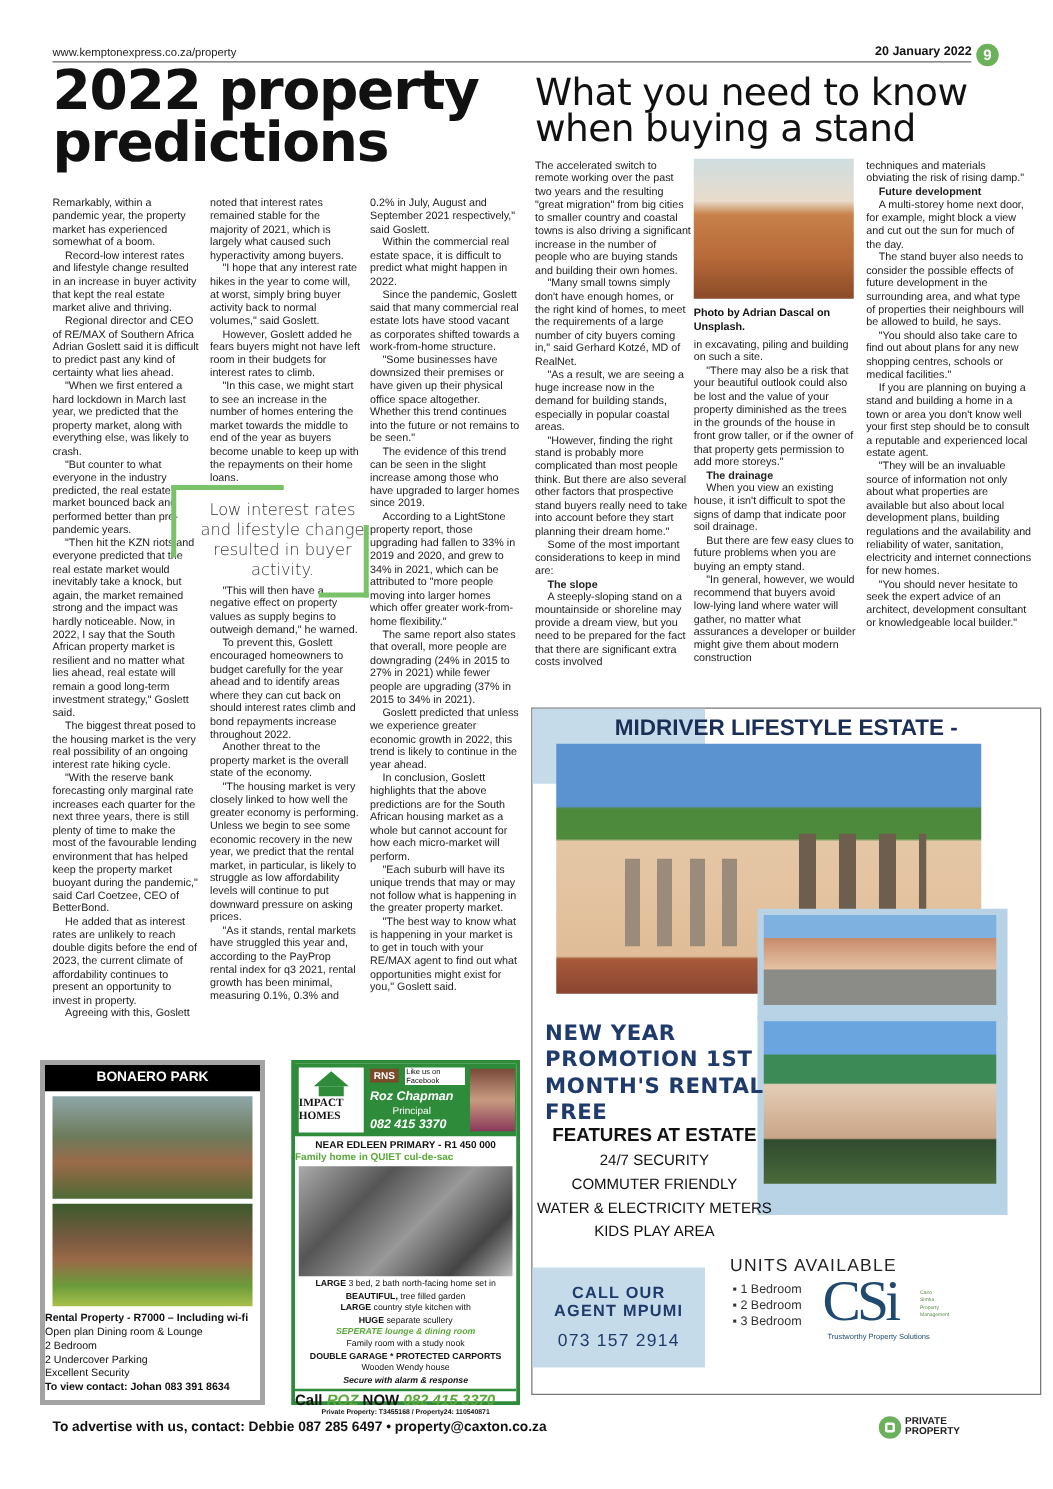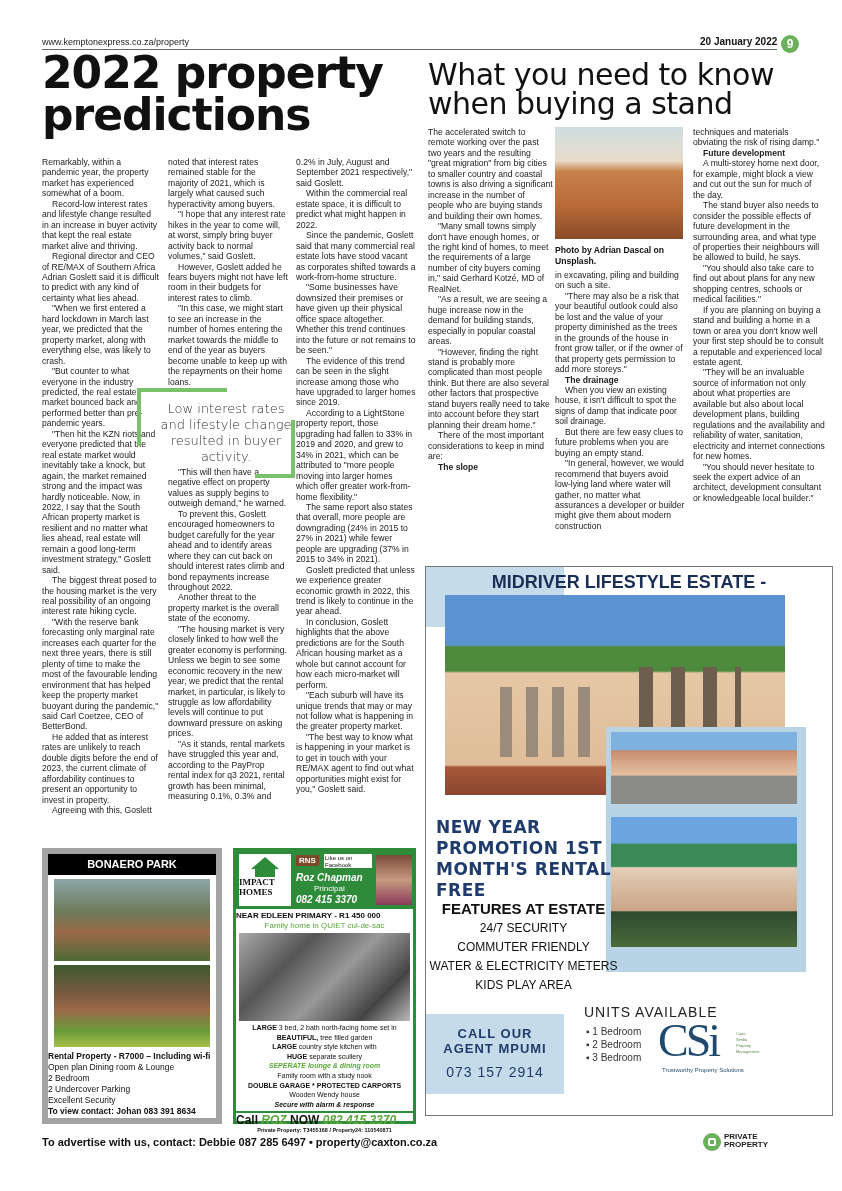--- a/index.html
+++ b/index.html
@@ -25,42 +25,42 @@
 .feat{position:absolute;left:0;top:332px;width:195px;text-align:center}
 .feat .h{font-size:15px;font-weight:bold;color:#111;line-height:20px}
 .feat .i{font-size:12px;color:#111;line-height:19px}
 .rent{position:absolute;left:2px;top:418px;font-size:17px;font-weight:bold;color:#111}
 .call{position:absolute;left:0;top:447px;width:138px;height:80px;background:#c5dbe9;text-align:center;color:#1f3b6b}
 .call .a{font-size:13px;font-weight:bold;line-height:15px;padding-top:12px;letter-spacing:1px}
 .call .n{font-size:14px;line-height:20px;padding-top:6px;letter-spacing:1px}
 .units{position:absolute;left:158px;top:437px;font-size:14px;color:#222;letter-spacing:1px}
 .ulist{position:absolute;left:160px;top:458px;font-size:10px;line-height:13px;color:#333}
 .csi{position:absolute;left:232px;top:448px;width:110px;height:72px}
-.bon{left:42px;top:848px;width:180px;height:276px;border:6px solid #a3a3a3;background:#fff}
+.bon{left:32px;top:848px;width:180px;height:276px;border:4px solid #a3a3a3;background:#fff}
 .bon .h{background:#000;color:#fff;text-align:center;font-size:11px;font-weight:bold;height:21px;line-height:21px}
 .bon .t{text-align:left;font-size:8.5px;line-height:11px;color:#111}
 .imp{left:233px;top:848px;width:183px;height:276px;border:3px solid #2e8b3a;background:#fff}
 .footer{left:42px;top:1136px;font-size:11px;font-weight:bold;color:#111}
 </style>
 </head>
 <body>
 
 <div class="abs hdr-url">www.kemptonexpress.co.za/property</div>
 <div class="abs hdr-line"></div>
 <div class="abs hdr-date">20 January 2022</div>
 <div class="abs hdr-page">9</div>
 
 <div class="abs title-left">
   <div>2022 property</div>
   <div>predictions</div>
 </div>
 <div class="abs col" id="lc1" style="left:42px;top:157px;width:117px">
     <p class="noind">Remarkably, within a pandemic year, the property market has experienced somewhat of a boom.</p>
     <p>Record-low interest rates and lifestyle change resulted in an increase in buyer activity that kept the real estate market alive and thriving.</p>
-    <p>Regional director and CEO of RE/MAX of Southern Africa Adrian Goslett said it is difficult to predict with any kind of certainty what lies ahead.</p>
+    <p>Regional director and CEO of RE/MAX of Southern Africa Adrian Goslett said it is difficult to predict past any kind of certainty what lies ahead.</p>
     <p>"When we first entered a hard lockdown in March last year, we predicted that the property market, along with everything else, was likely to crash.</p>
     <p>"But counter to what everyone in the industry predicted, the real estate market bounced back and performed better than pre-pandemic years.</p>
     <p>"Then hit the KZN riots and everyone predicted that the real estate market would inevitably take a knock, but again, the market remained strong and the impact was hardly noticeable. Now, in 2022, I say that the South African property market is resilient and no matter what lies ahead, real estate will remain a good long-term investment strategy," Goslett said.</p>
     <p>The biggest threat posed to the housing market is the very real possibility of an ongoing interest rate hiking cycle.</p>
     <p>"With the reserve bank forecasting only marginal rate increases each quarter for the next three years, there is still plenty of time to make the most of the favourable lending environment that has helped keep the property market buoyant during the pandemic," said Carl Coetzee, CEO of BetterBond.</p>
     <p>He added that as interest rates are unlikely to reach double digits before the end of 2023, the current climate of affordability continues to present an opportunity to invest in property.</p>
     <p>Agreeing with this, Goslett</p>
   </div>
 <div class="abs col" id="lc2a" style="left:168px;top:157px;width:120px">
     <p class="noind">noted that interest rates remained stable for the majority of 2021, which is largely what caused such hyperactivity among buyers.</p>
@@ -97,22 +97,23 @@
 
 <div class="abs title-right">
   <div>What you need to know</div>
   <div>when buying a stand</div>
 </div>
 <div class="abs col" id="rc1" style="left:428px;top:127px;width:125px">
     <p class="noind">The accelerated switch to remote working over the past two years and the resulting "great migration" from big cities to smaller country and coastal towns is also driving a significant increase in the number of people who are buying stands and building their own homes.</p>
     <p>"Many small towns simply don't have enough homes, or the right kind of homes, to meet the requirements of a large number of city buyers coming in," said Gerhard Kotzé, MD of RealNet.</p>
     <p>"As a result, we are seeing a huge increase now in the demand for building stands, especially in popular coastal areas.</p>
     <p>"However, finding the right stand is probably more complicated than most people think. But there are also several other factors that prospective stand buyers really need to take into account before they start planning their dream home."</p>
-    <p>There of the most important considerations to keep in mind are:</p>
+    <p>Some of the most important considerations to keep in mind are:</p>
     <h4>The slope</h4>
+    <p>A steeply-sloping stand on a mountainside or shoreline may provide a dream view, but you need to be prepared for the fact that there are significant extra costs involved</p>
   </div>
 <div class="abs" style="left:555px;top:127px;width:128px;height:112px;background:linear-gradient(#cfdde0 0%,#e8dccb 30%,#c8814a 40%,#b86a38 70%,#8a4b28 100%)"></div>
 <div class="abs photo-caption" style="left:555px;top:245px;width:130px">Photo by Adrian Dascal on Unsplash.</div>
 <div class="abs col" id="rc2" style="left:555px;top:270px;width:130px">
     <p class="noind">in excavating, piling and building on such a site.</p>
     <p>"There may also be a risk that your beautiful outlook could also be lost and the value of your property diminished as the trees in the grounds of the house in front grow taller, or if the owner of that property gets permission to add more storeys."</p>
     <h4>The drainage</h4>
     <p>When you view an existing house, it isn't difficult to spot the signs of damp that indicate poor soil drainage.</p>
     <p>But there are few easy clues to future problems when you are buying an empty stand.</p>
     <p>"In general, however, we would recommend that buyers avoid low-lying land where water will gather, no matter what assurances a developer or builder might give them about modern construction</p>
@@ -194,22 +195,22 @@
       <div style="font-family:'Liberation Serif',serif;font-size:9px;font-weight:bold;line-height:10px;color:#111">IMPACT</div>
       <div style="font-family:'Liberation Serif',serif;font-size:9px;font-weight:bold;line-height:10px;color:#111">HOMES</div>
     </div>
     <div style="position:absolute;left:60px;top:4px;font-size:8px;color:#fff;font-weight:bold;background:#7a4a2a;padding:1px 3px">RNS</div>
     <div style="position:absolute;left:88px;top:3px;width:48px;height:14px;background:#fff;font-size:6px;line-height:7px;color:#111;padding:1px">Like us on Facebook</div>
     <div style="position:absolute;left:60px;top:21px;font-size:10px;font-weight:bold;font-style:italic;color:#fff">Roz Chapman</div>
     <div style="position:absolute;left:78px;top:33px;font-size:8px;color:#fff">Principal</div>
     <div style="position:absolute;left:60px;top:43px;font-size:10px;font-weight:bold;font-style:italic;color:#fff">082 415 3370</div>
     <div style="position:absolute;left:140px;top:4px;width:36px;height:50px;background:linear-gradient(180deg,#7a4a3a,#c89a80 50%,#8a3a5a)"></div>
   </div>
-  <div style="font-size:8px;font-weight:bold;line-height:10px;padding-top:2px">NEAR EDLEEN PRIMARY - R1 450 000</div>
-  <div style="text-align:center;font-size:8px;font-weight:normal;color:#5aa83a;line-height:10px">Family home in QUIET cul-de-sac</div>
+  <div style="text-align:center;font-size:8px;font-weight:bold;line-height:10px;padding-top:2px">NEAR EDLEEN PRIMARY - R1 450 000</div>
+  <div style="text-align:left;font-size:8px;font-weight:bold;color:#5aa83a;line-height:10px">Family home in QUIET cul-de-sac</div>
   <div style="margin:2px 3px;height:88px;background:linear-gradient(135deg,#aaa 0%,#555 30%,#999 55%,#444 80%,#bbb 100%);filter:grayscale(1)"></div>
   <div style="text-align:center;font-size:7px;line-height:9.6px">
     <div><b>LARGE</b><span> 3 bed, 2 bath north-facing home set in</span></div>
     <div><b>BEAUTIFUL,</b><span> tree filled garden</span></div>
     <div><b>LARGE</b><span> country style kitchen with</span></div>
     <div><b>HUGE</b><span> separate scullery</span></div>
     <div style="color:#5aa83a;font-weight:bold;font-style:italic">SEPERATE lounge &amp; dining room</div>
     <div>Family room with a study nook</div>
     <div style="font-weight:bold">DOUBLE GARAGE * PROTECTED CARPORTS</div>
     <div>Wooden Wendy house</div>

